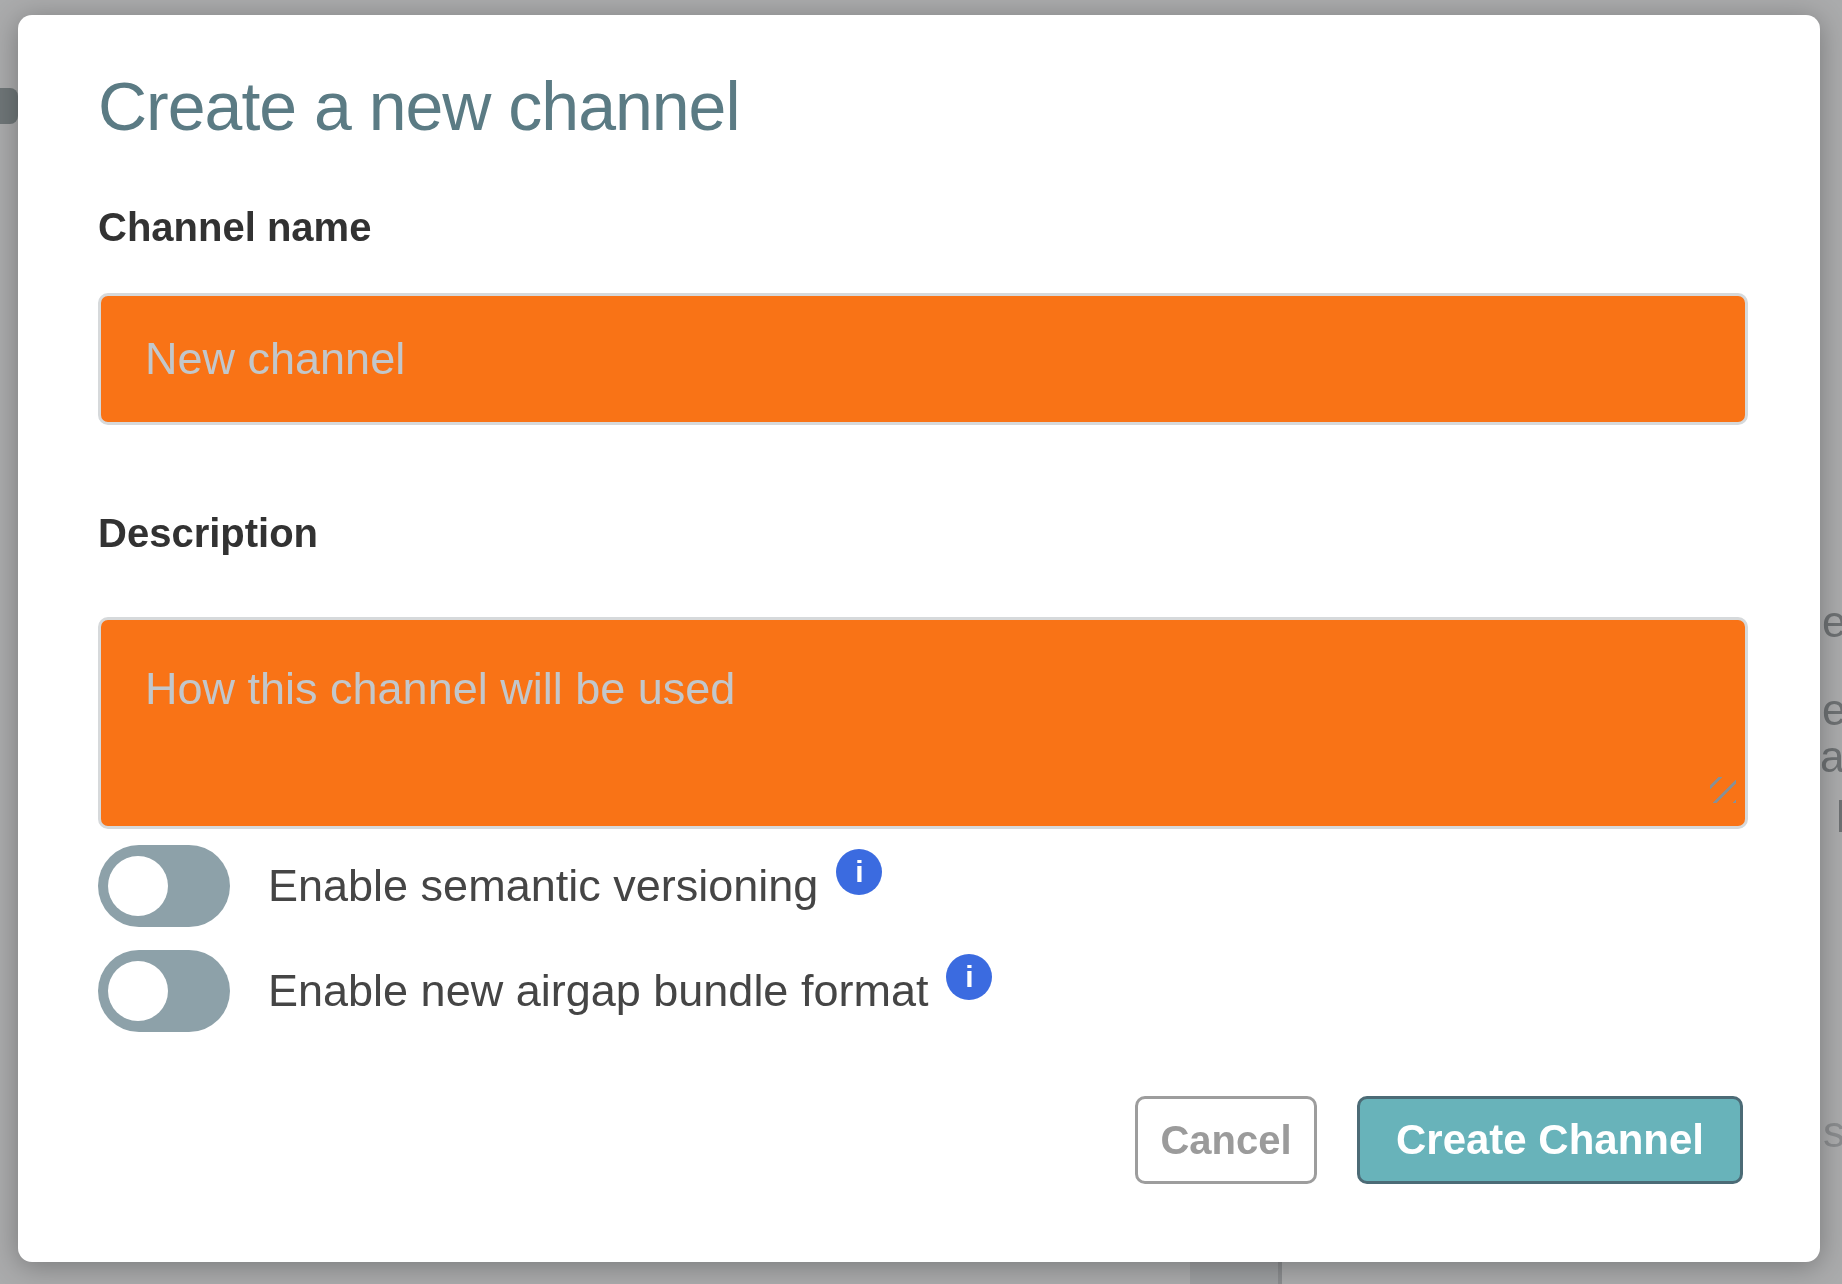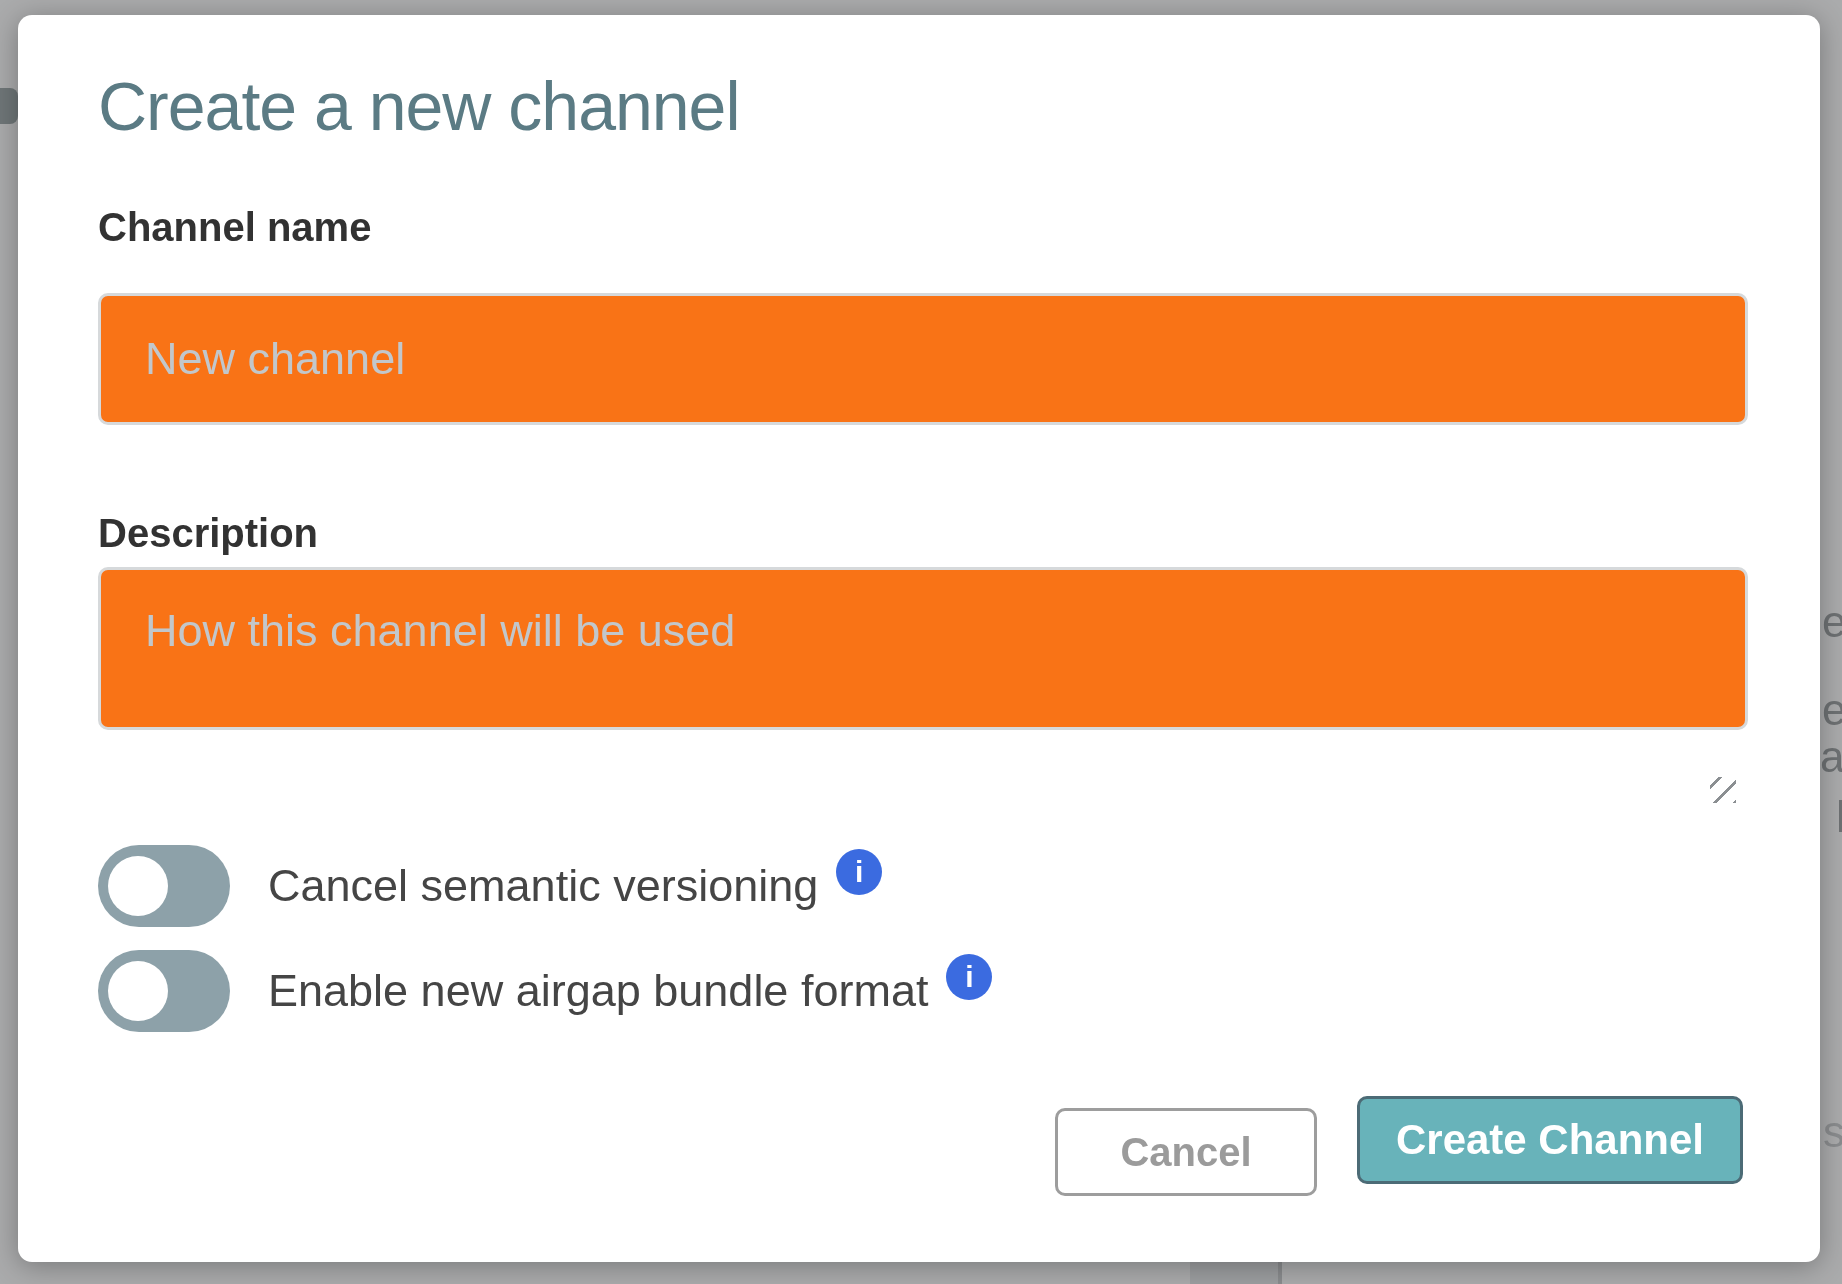--- a/index.html
+++ b/index.html
@@ -50,21 +50,21 @@
     position: absolute; left: 80px;
     width: 1650px;
     border: 3px solid #d6d9db;
     border-radius: 10px;
     font-family: "Liberation Sans", sans-serif;
     font-size: 45px; color: #333;
     outline: none;
     background: #f97316;
   }
   .text-input { top: 278px; height: 132px; padding: 0 44px; }
-  .text-area  { top: 552px; height: 163px; padding: 32px 44px; resize: none; line-height: 1.3; }
+  .text-area  { top: 602px; height: 212px; padding: 40px 44px; resize: none; line-height: 1.3; }
   .text-input::placeholder, .text-area::placeholder { color: #c2c7cb; opacity: 1; }
 
   .resize-grip {
     position: absolute; left: 1692px; top: 762px; width: 26px; height: 26px;
     background: repeating-linear-gradient(135deg,
       transparent 0 6px, #8b8f92 6px 9px, transparent 9px 14px);
     pointer-events: none;
   }
 
   
@@ -115,26 +115,25 @@
   }
   .btn {
     height: 88px;
     border-radius: 10px;
     font-family: "Liberation Sans", sans-serif;
     font-weight: bold;
     cursor: pointer;
     display: flex; align-items: center; justify-content: center;
   }
   .btn-cancel {
-    width: 262px;
+    width: 182px;
     background: #ffffff;
     border: 3px solid #9d9d9d;
     color: #9b9b9b;
     font-size: 40px;
-    margin-top: 12px;
   }
   .btn-create {
     width: 386px;
     background: #68b3ba;
     border: 3px solid #4c6b76;
     color: #ffffff;
     font-size: 42px;
   }
 </style>
 </head>
@@ -158,21 +157,21 @@
   <input class="text-input" type="text" placeholder="New channel" style="">
 
   <div class="field-label label-desc">Description</div>
   <textarea class="text-area" placeholder="How this channel will be used" style=""></textarea>
   <div class="resize-grip"></div>
 
   <div class="toggle-row toggle-row-1">
     <div class="toggle">
       <div class="knob"></div>
     </div>
-    <span class="toggle-label">Cancel semantic versioning</span>
+    <span class="toggle-label">Enable semantic versioning</span>
     <span class="info-icon">i</span>
   </div>
 
   <div class="toggle-row toggle-row-2">
     <div class="toggle">
       <div class="knob"></div>
     </div>
     <span class="toggle-label">Enable new airgap bundle format</span>
     <span class="info-icon">i</span>
   </div>

